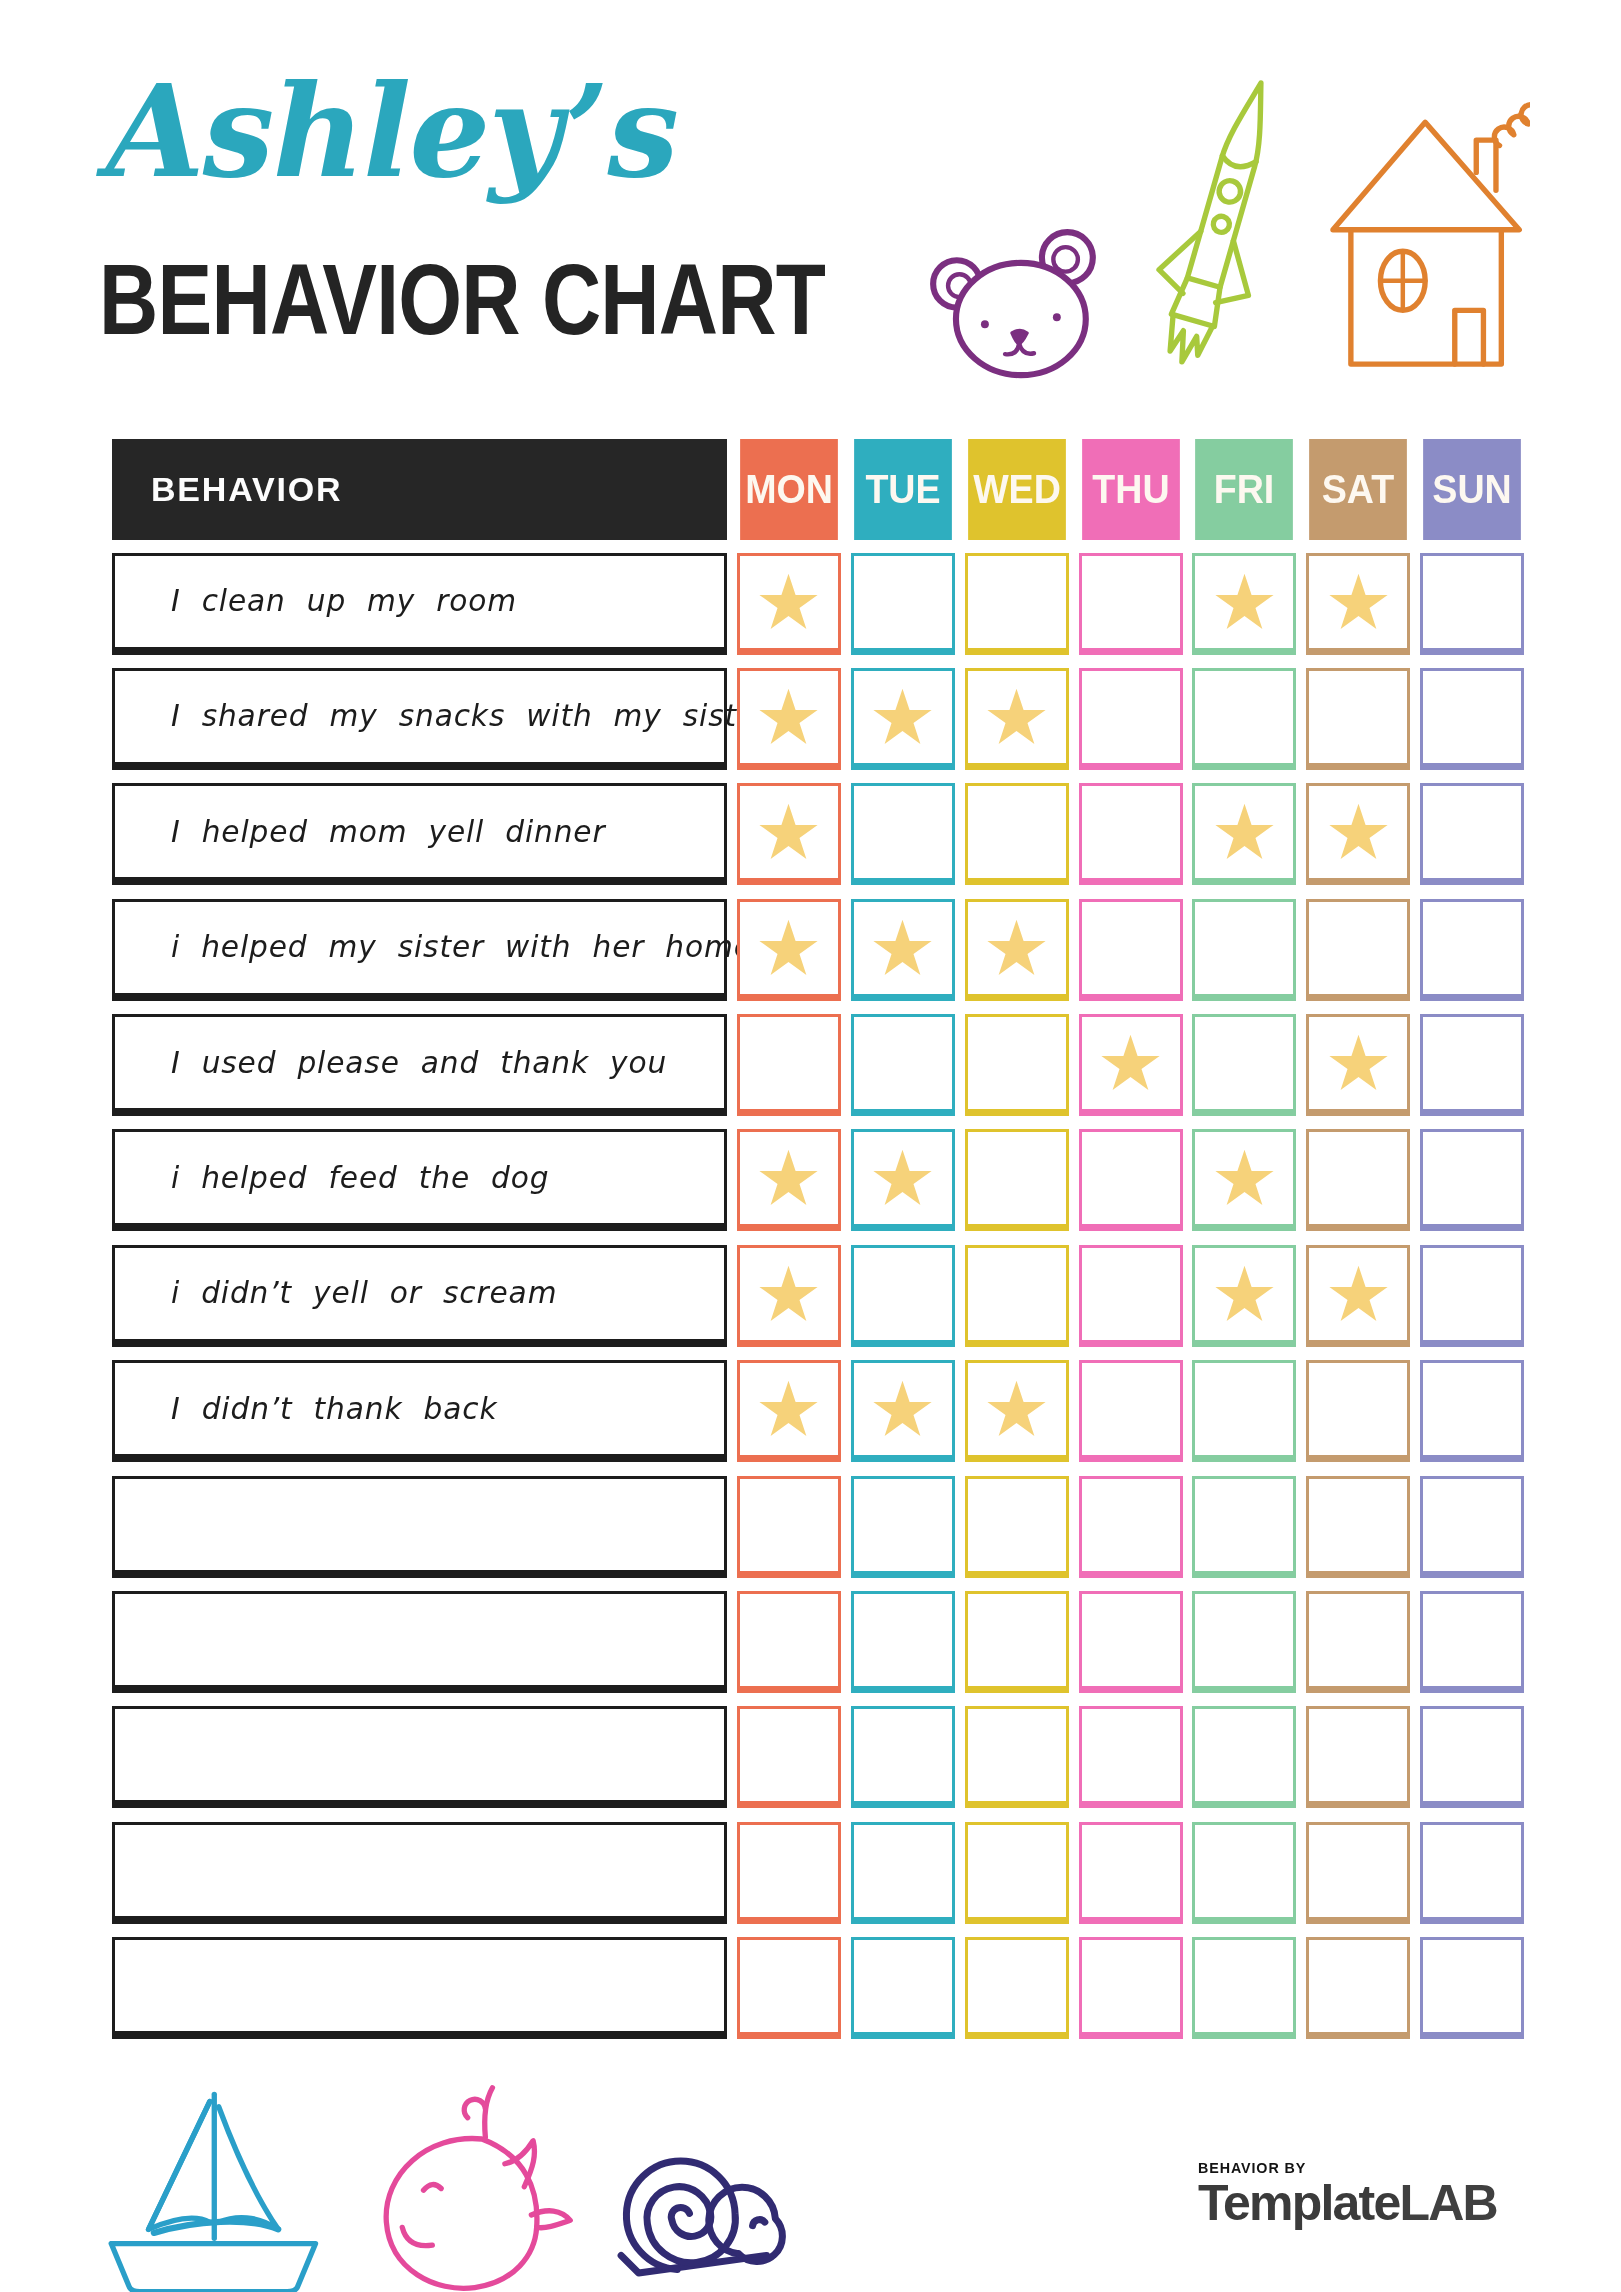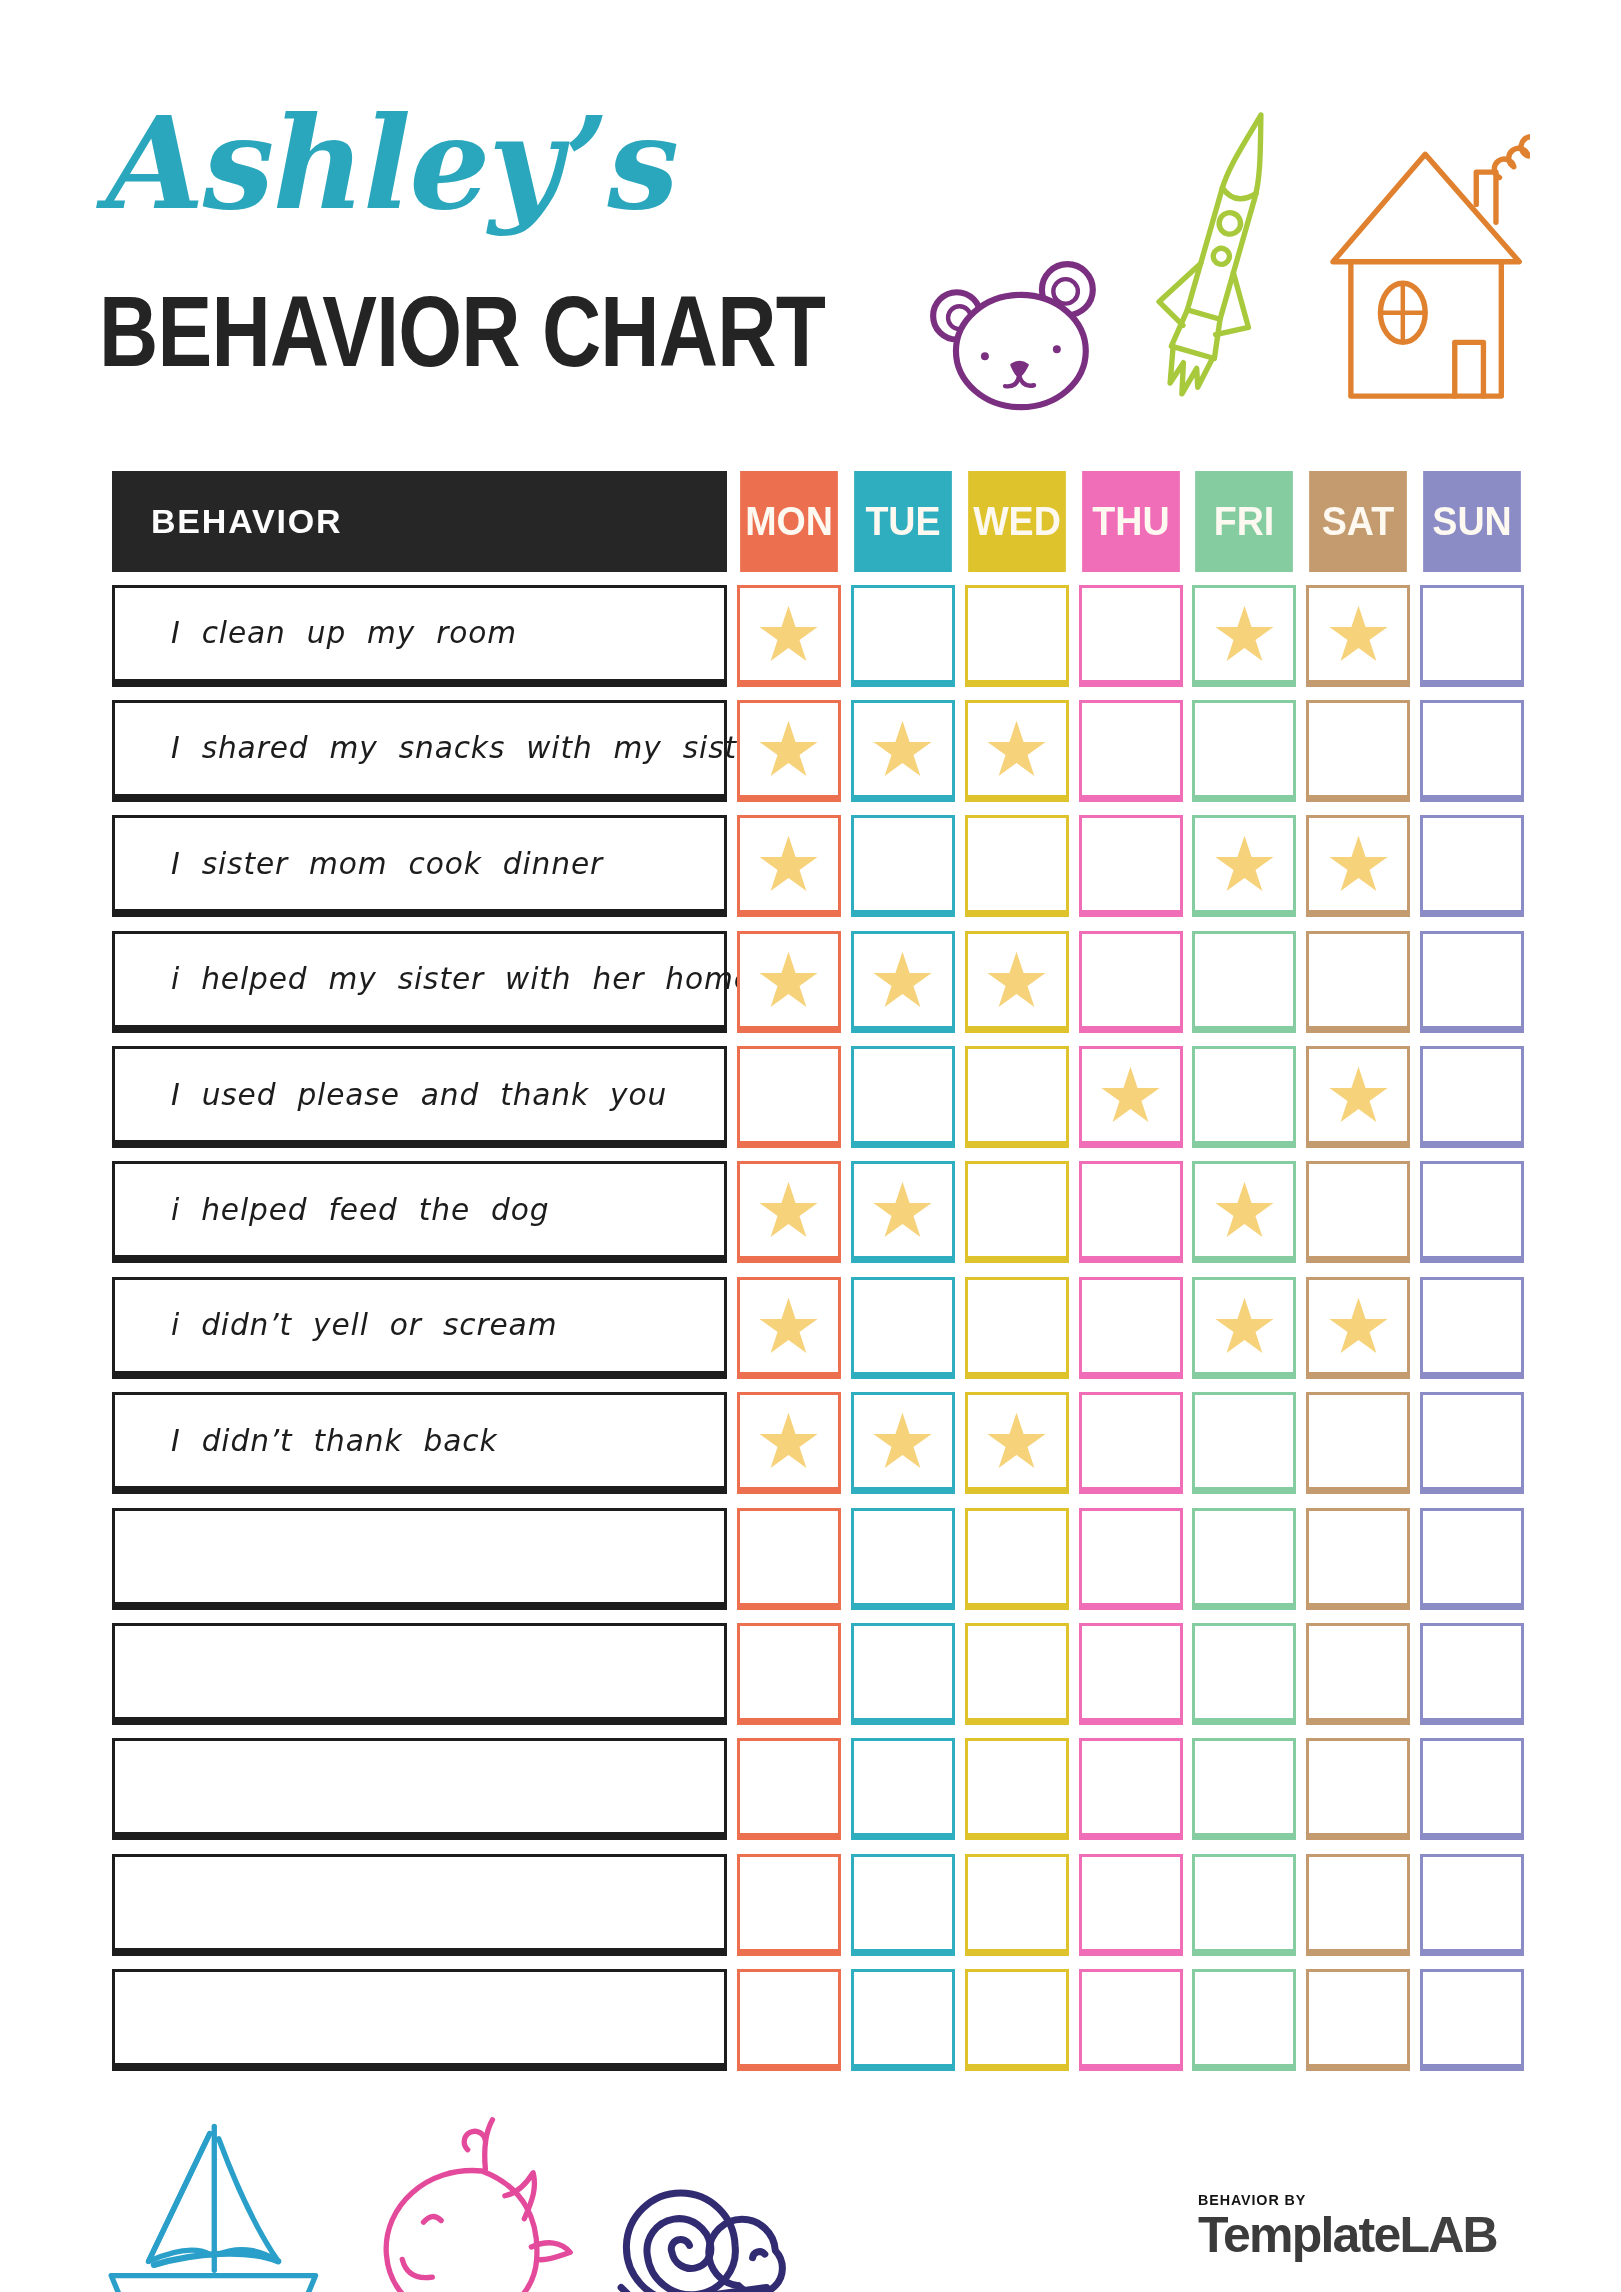--- a/index.html
+++ b/index.html
@@ -1,20 +1,20 @@
 <!DOCTYPE html>
 <html style="font-size:14.3px"><head>
 <meta charset="utf-8">
 <style>
   * { margin:0; padding:0; box-sizing:border-box; }
   html,body { background:#ffffff; }
   body { width:1621px; height:2293px; position:relative; overflow:hidden;
          font-family:"Liberation Sans", sans-serif; }
 
-  .page { position:absolute; inset:0; background:#ffffff;margin-top:32px; }
+  .page { position:absolute; inset:0; background:#ffffff; }
 
   
   .child-name {
     position:absolute; left:106px; top:43px;
     font-family:"DejaVu Serif", serif; font-style:italic; font-weight:bold;
     font-size:127px; line-height:1.4; color:#2BA7BD; letter-spacing:-1.8px;
   }
   .page-title {
     position:absolute; left:99px; top:242px;
     font-weight:bold; font-size:100px; line-height:1.15; color:#242424;
@@ -176,21 +176,21 @@
         <div class="day-cell" style="border-color: rgb(223, 195, 45);">
           <svg viewBox="0 0 100 100" class="star">
             <polygon points="50,3 61.8,38.2 98.5,38.2 68.3,60 79.8,95 50,73.5 20.2,95 31.7,60 1.5,38.2 38.2,38.2" fill="#F6D27A"></polygon>
           </svg>
         </div>
         <div class="day-cell" style="border-color: rgb(240, 110, 183);"></div>
         <div class="day-cell" style="border-color: rgb(133, 205, 160);"></div>
         <div class="day-cell" style="border-color: rgb(196, 155, 110);"></div>
         <div class="day-cell" style="border-color: rgb(139, 140, 198);"></div>
         <div class="behavior-cell">
-          <span class="behavior-text">I sister mom cook dinner</span>
+          <span class="behavior-text">I helped mom yell dinner</span>
         </div>
         <div class="day-cell" style="border-color: rgb(236, 111, 80);">
           <svg viewBox="0 0 100 100" class="star">
             <polygon points="50,3 61.8,38.2 98.5,38.2 68.3,60 79.8,95 50,73.5 20.2,95 31.7,60 1.5,38.2 38.2,38.2" fill="#F6D27A"></polygon>
           </svg>
         </div>
         <div class="day-cell" style="border-color: rgb(47, 174, 191);"></div>
         <div class="day-cell" style="border-color: rgb(223, 195, 45);"></div>
         <div class="day-cell" style="border-color: rgb(240, 110, 183);"></div>
         <div class="day-cell" style="border-color: rgb(133, 205, 160);">

